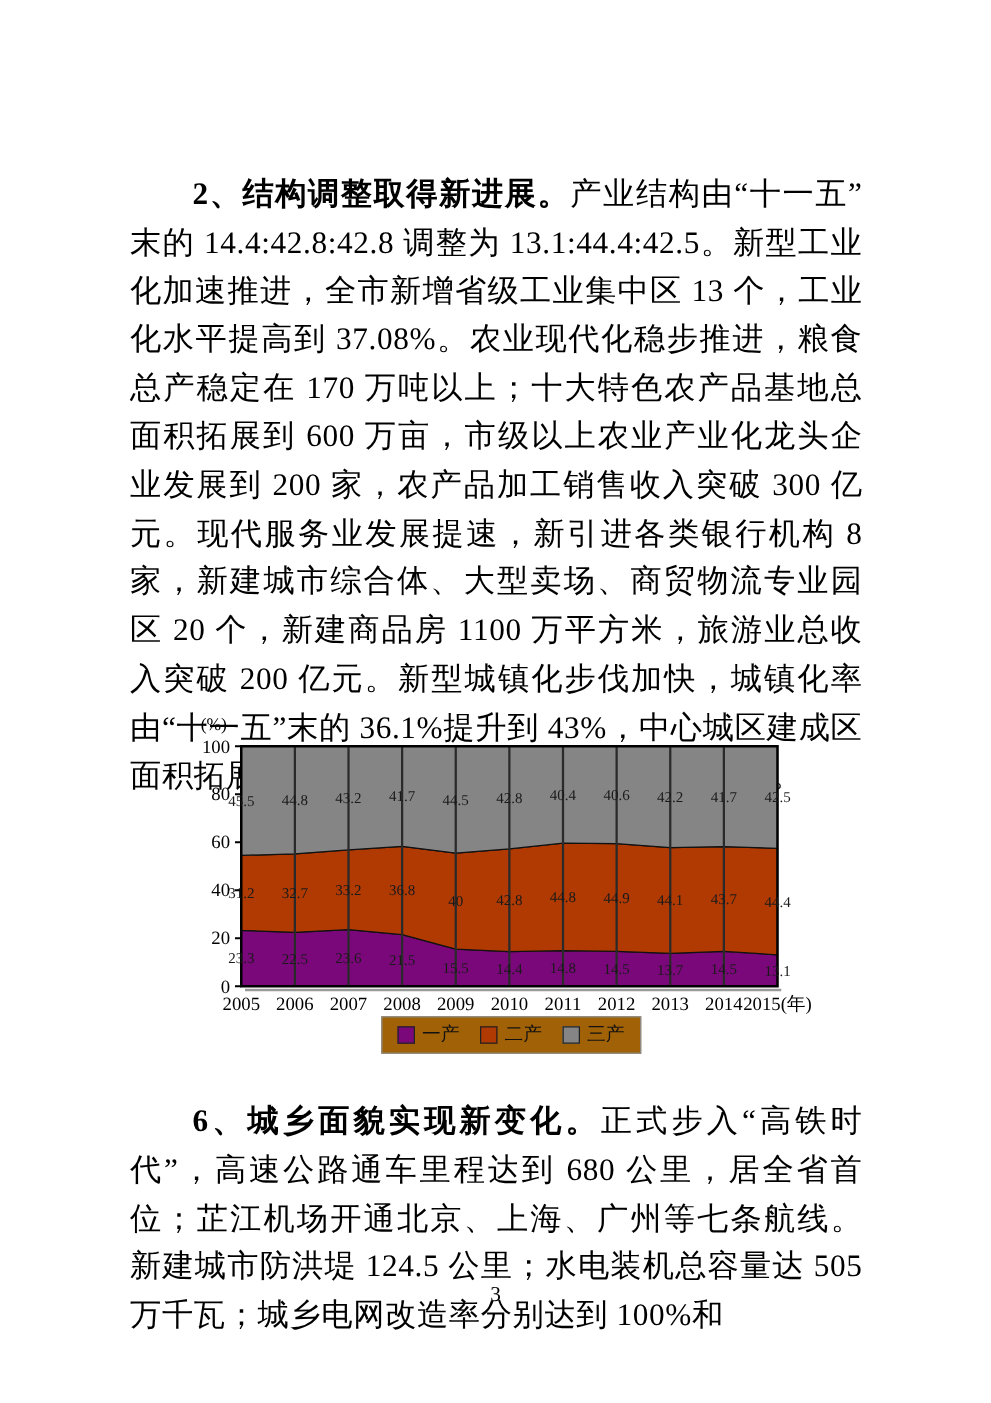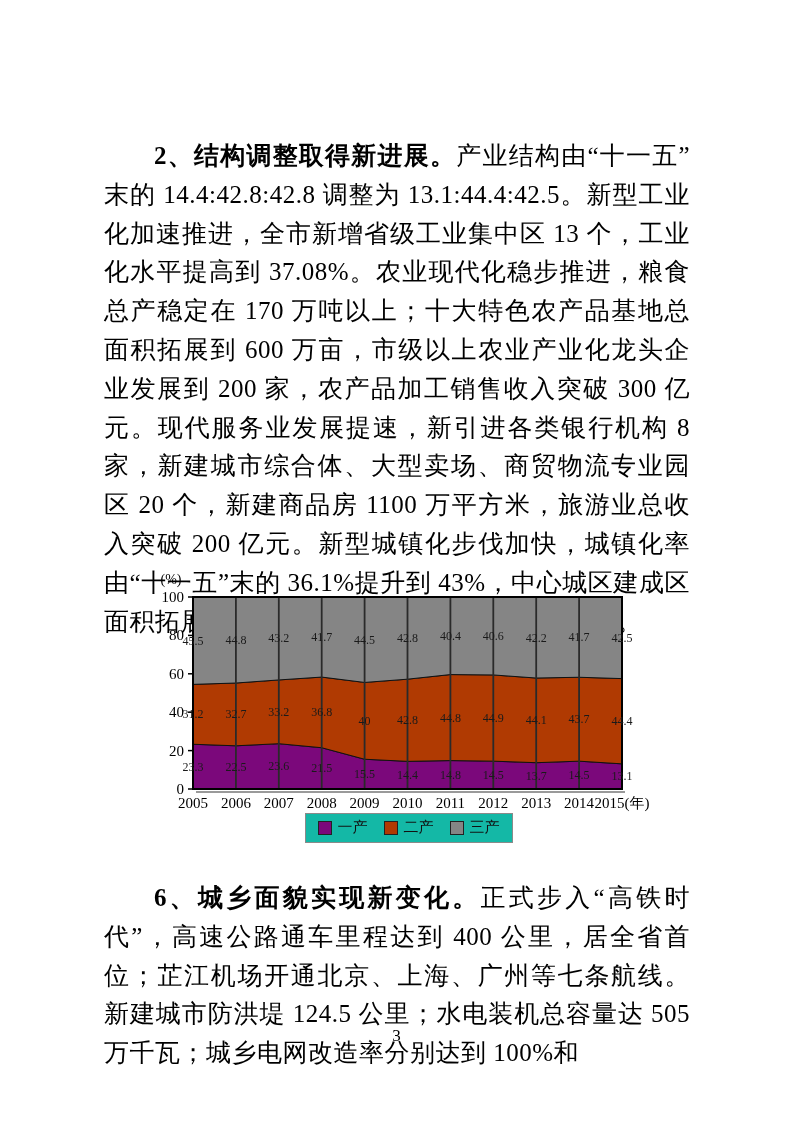--- a/index.html
+++ b/index.html
@@ -39,21 +39,21 @@
   }
   .chart-wrap svg{display:block;}
   .legend{
     position:absolute;
     top:813px;left:50%;
     transform:translateX(-50%);
     margin-left:12px;
     display:inline-flex;
     align-items:center;
     gap:16px;
-    background:#14b8a6;
+    background:#a16207;
     border:1px solid #8a8a8a;
     padding:4px 12px 5px 12px;
   }
   .legend-item{display:inline-flex;align-items:center;gap:6px;}
   .legend-swatch{
     width:12px;height:12px;
     border:1px solid #222;
     display:inline-block;
   }
   .legend-label{font-size:15px;color:#111;}
@@ -156,17 +156,17 @@
     <span class="legend-item">
       <span class="legend-swatch" style="background: rgb(176, 58, 2);"></span>
       <span class="legend-label">二产</span>
     </span>
     <span class="legend-item">
       <span class="legend-swatch" style="background: rgb(133, 133, 133);"></span>
       <span class="legend-label">三产</span>
     </span>
   </div>
 
-  <p class="para" id="para3"><b>6、城乡面貌实现新变化。</b><span>正式步入“高铁时代”，高速公路通车里程达到 400 公里，居全省首位；芷江机场开通北京、上海、广州等七条航线。新建城市防洪堤 124.5 公里；水电装机总容量达 505 万千瓦；城乡电网改造率分别达到 100%和</span></p>
+  <p class="para" id="para3"><b>6、城乡面貌实现新变化。</b><span>正式步入“高铁时代”，高速公路通车里程达到 680 公里，居全省首位；芷江机场开通北京、上海、广州等七条航线。新建城市防洪堤 124.5 公里；水电装机总容量达 505 万千瓦；城乡电网改造率分别达到 100%和</span></p>
 
   <div class="pageno">3</div>
 
 </div>
 
 </body></html>

